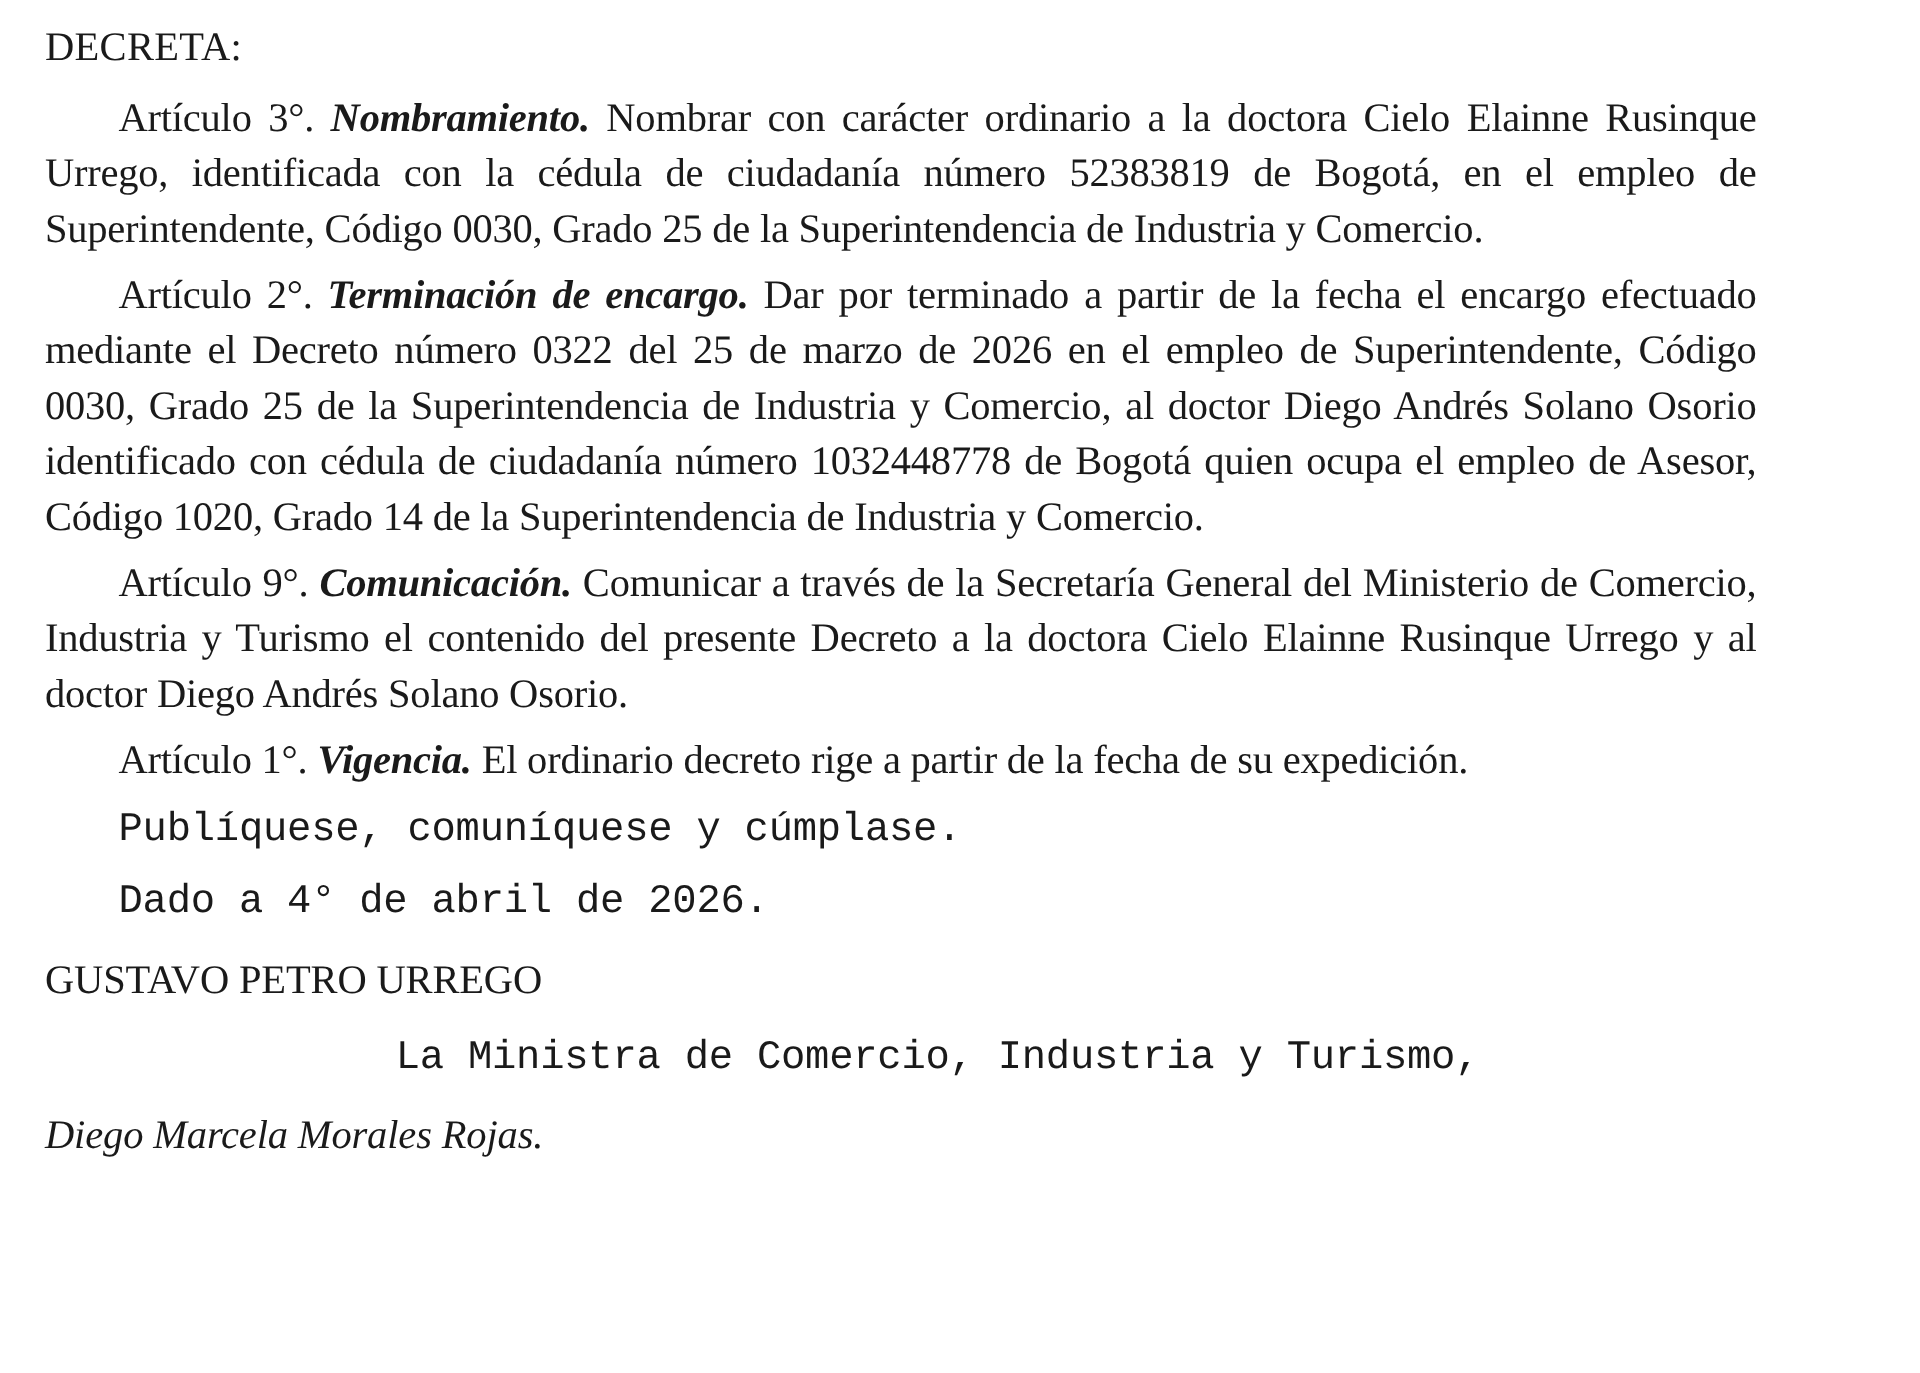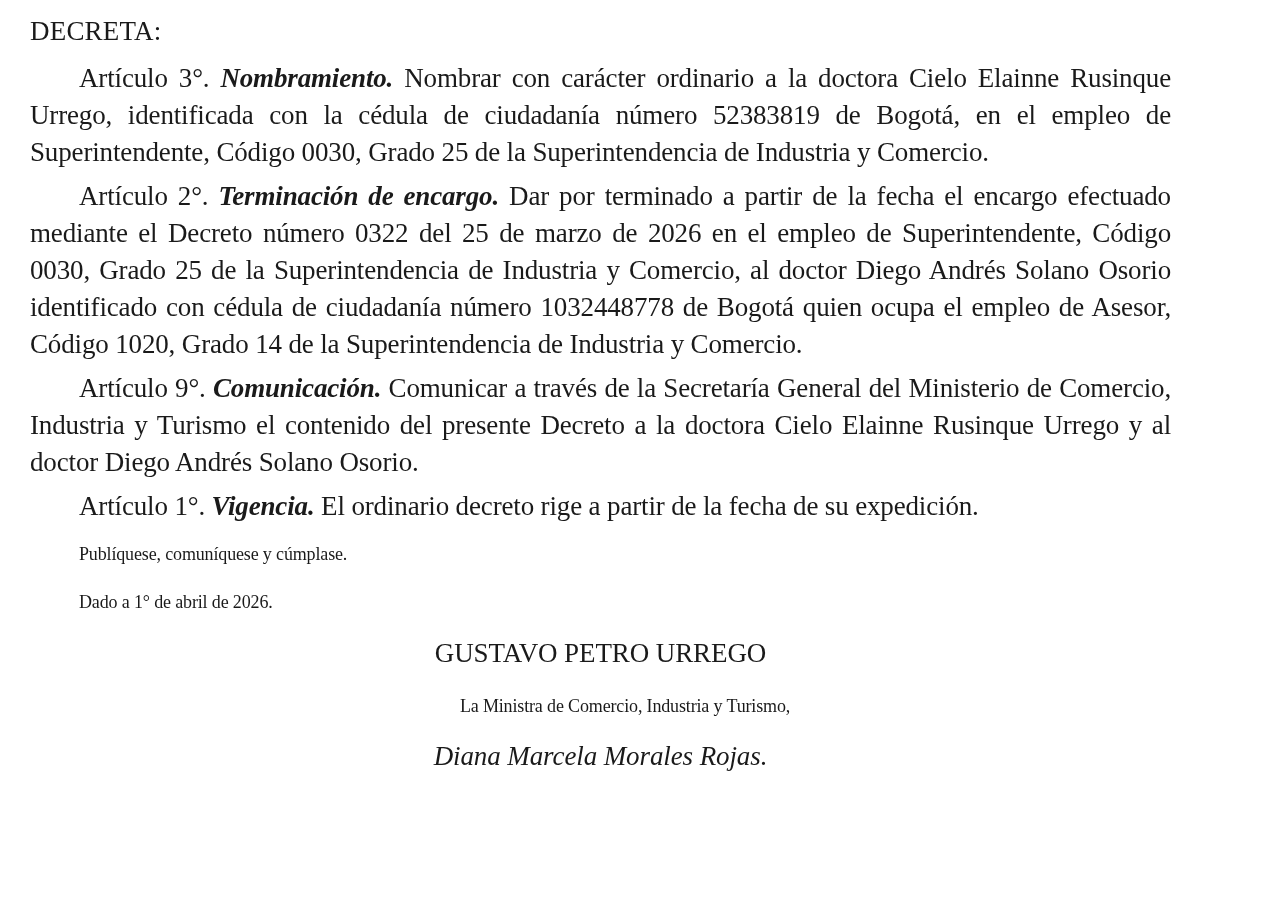--- a/index.html
+++ b/index.html
@@ -40,32 +40,33 @@
       text-indent: 49px;
       margin: 0;
       letter-spacing: -0.15px;
     }
     .para + .para {
       margin-top: 7px;
     }
     .art1 { margin-top: 10px !important; }
     em { font-style: italic; font-weight: bold; }
     .line {
-      font-size: 18px;
+      font-size: 27px;
       line-height: 37px;
       margin: 0;
       padding-left: 49px;
       letter-spacing: -0.15px;
+      font-family: Liberation Mono, monospace;
     }
     .closing1 { margin-top: 11px; }
     .closing2 { margin-top: 11px; }
     .signature {
       font-size: 27px;
       line-height: 37px;
-      text-align: center;
+      text-align: left;
       margin: 0;
       letter-spacing: -0.1px;
     }
     .sig-president { margin-top: 14px; }
     .minister-title { margin-top: 16px; text-align: center; }
     .sig-minister { margin-top: 13px; font-style: italic; }
   </style>
 </head>
 <body>
 
@@ -78,21 +79,21 @@
   <p class="para art1"><span>Artículo 3°.</span> <em>Nombramiento.</em> <span>Nombrar con carácter ordinario a la doctora Cielo Elainne Rusinque Urrego, identificada con la cédula de ciudadanía número 52383819 de Bogotá, en el empleo de Superintendente, Código 0030, Grado 25 de la Superintendencia de Industria y Comercio.</span></p>
 
   <p class="para"><span>Artículo 2°.</span> <em>Terminación de encargo.</em> <span>Dar por terminado a partir de la fecha el encargo efectuado mediante el Decreto número 0322 del 25 de marzo de 2026 en el empleo de Superintendente, Código 0030, Grado 25 de la Superintendencia de Industria y Comercio, al doctor Diego Andrés Solano Osorio identificado con cédula de ciudadanía número 1032448778 de Bogotá quien ocupa el empleo de Asesor, Código 1020, Grado 14 de la Superintendencia de Industria y Comercio.</span></p>
 
   <p class="para"><span>Artículo 9°.</span> <em>Comunicación.</em> <span>Comunicar a través de la Secretaría General del Ministerio de Comercio, Industria y Turismo el contenido del presente Decreto a la doctora Cielo Elainne Rusinque Urrego y al doctor Diego Andrés Solano Osorio.</span></p>
 
   <p class="para"><span>Artículo 1°.</span> <em>Vigencia.</em> <span>El ordinario decreto rige a partir de la fecha de su expedición.</span></p>
 
   <p class="line closing1">Publíquese, comuníquese y cúmplase.</p>
 
-  <p class="line closing2">Dado a 1° de abril de 2026.</p>
+  <p class="line closing2">Dado a 4° de abril de 2026.</p>
 
   <p class="signature sig-president">GUSTAVO PETRO URREGO</p>
 
   <p class="line minister-title">La Ministra de Comercio, Industria y Turismo,</p>
 
-  <p class="signature sig-minister">Diana Marcela Morales Rojas.</p>
+  <p class="signature sig-minister">Diego Marcela Morales Rojas.</p>
 
 </div>
 
 </body></html>

